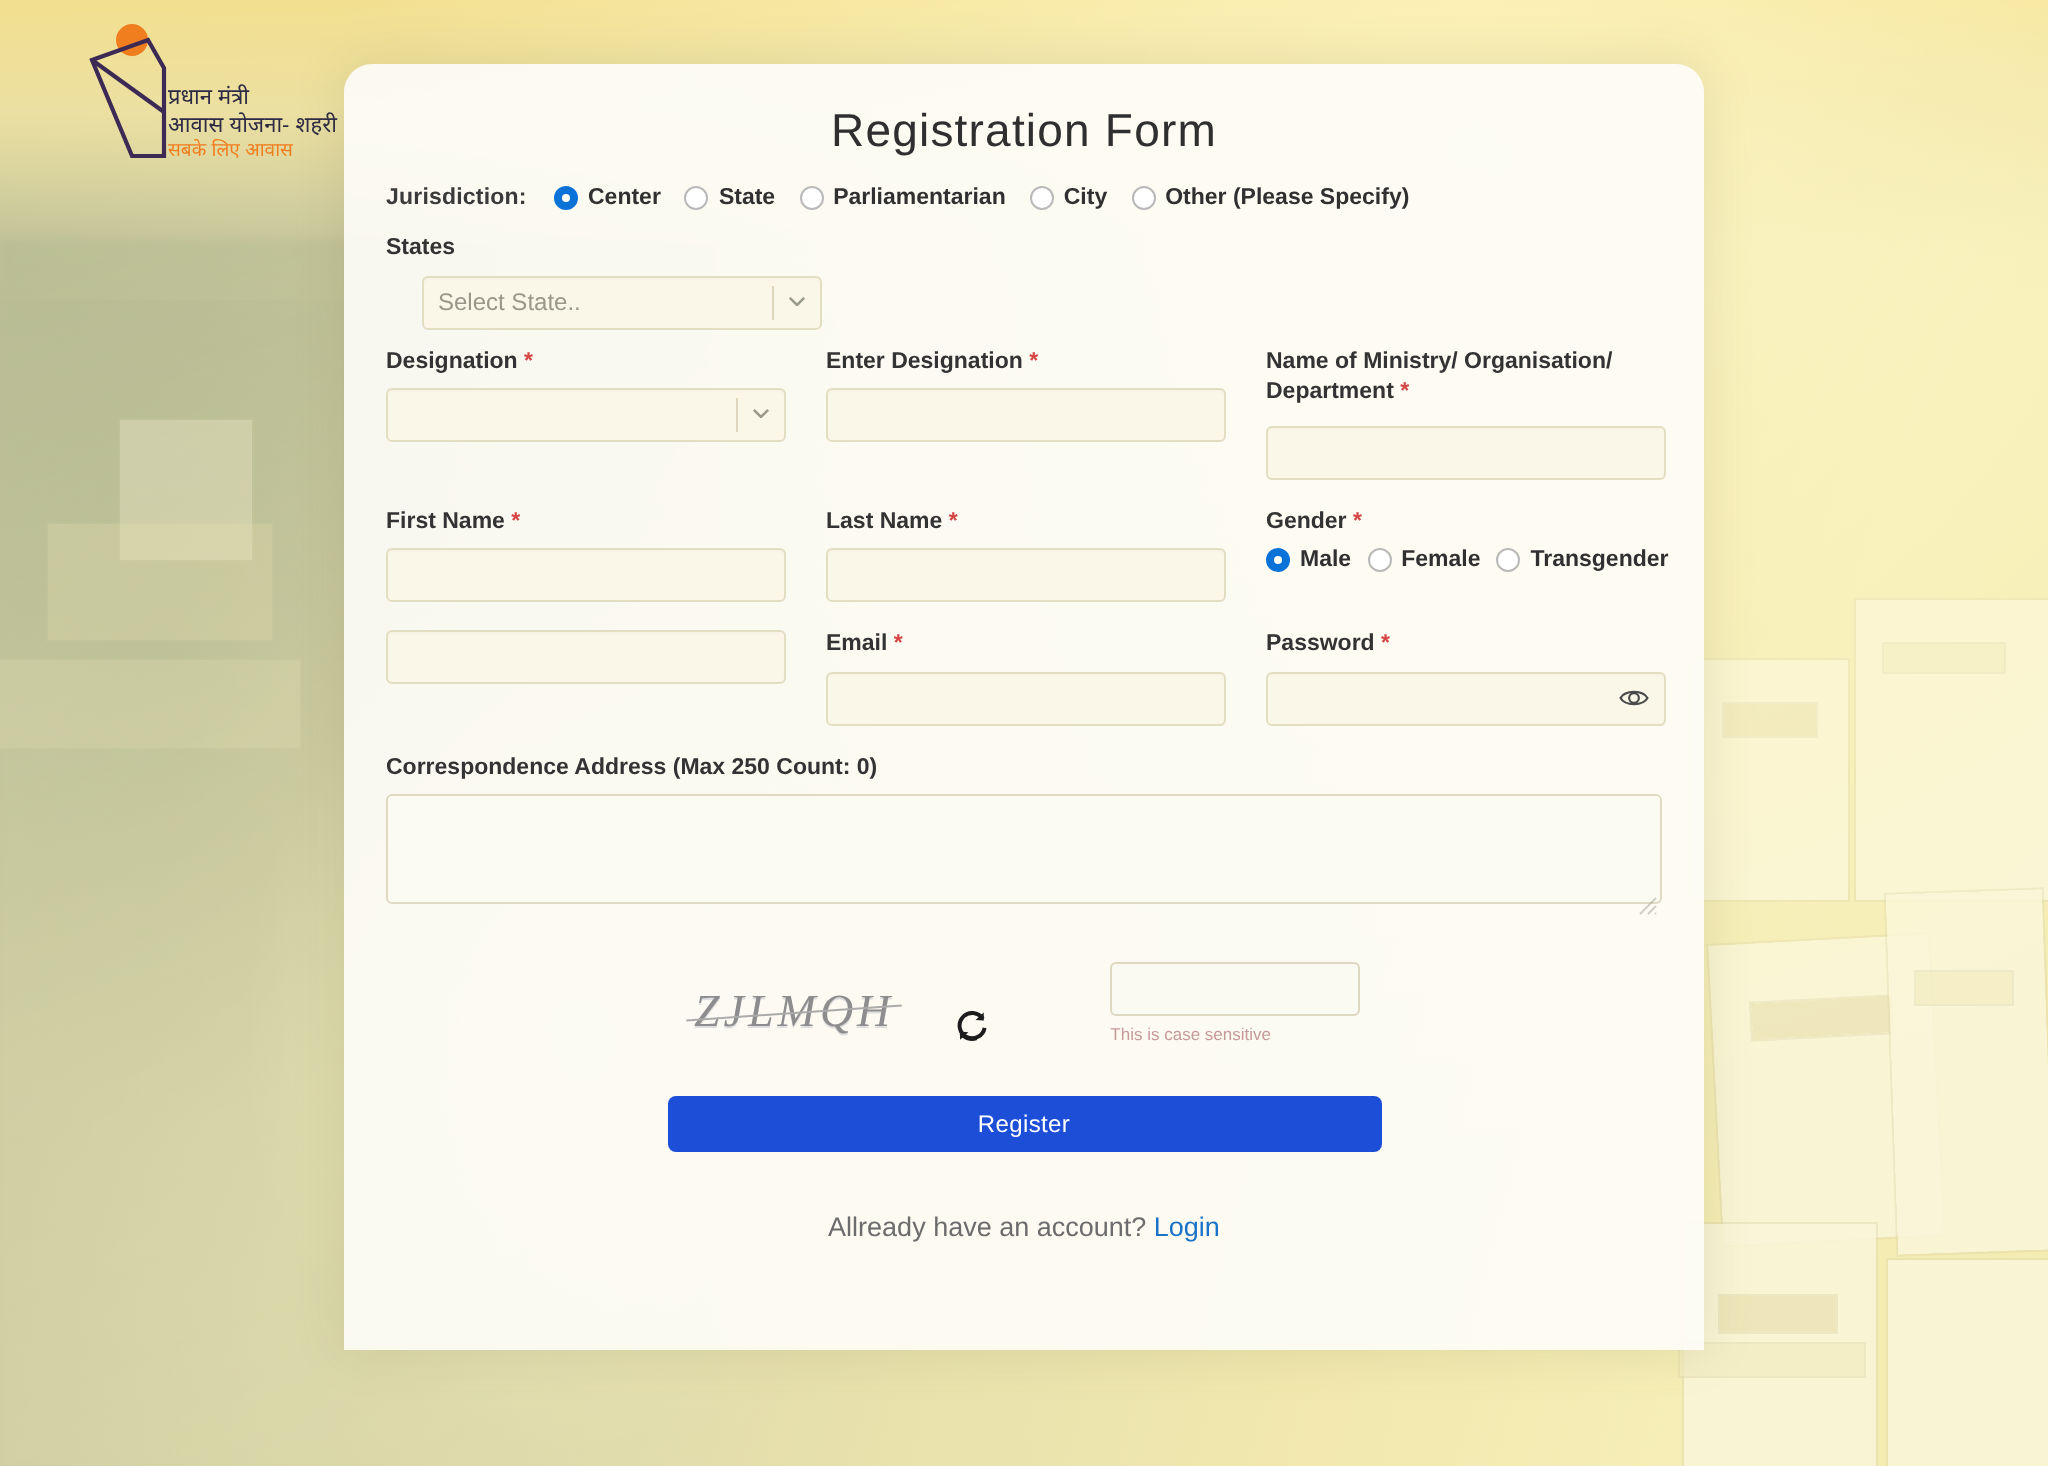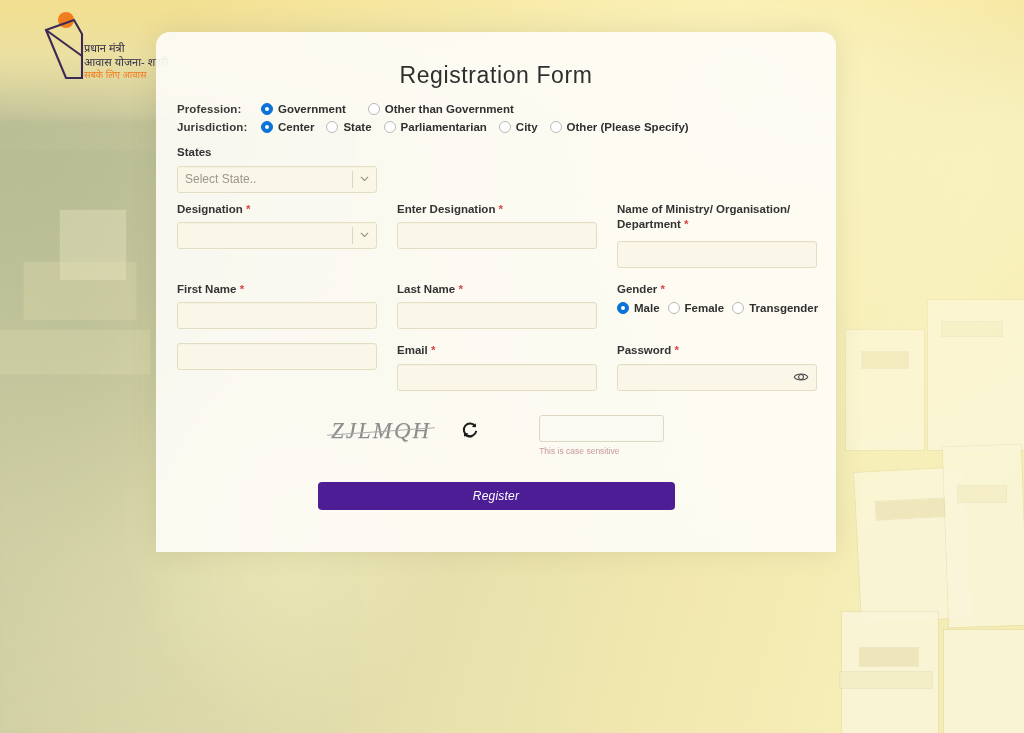--- a/index.html
+++ b/index.html
@@ -47,25 +47,25 @@
       radial-gradient(ellipse at 20% 85%, rgba(228,226,170,.45), rgba(228,226,170,0) 60%);
   }
   .bg-white-wash { position:absolute; inset:0; background:rgba(255,252,225,.30); }
 
   
   #logo { position:absolute; left:22px; top:6px; width:150px; height:82px; }
   #logo svg { display:block; }
 
   
   #card {
-    position:absolute; left:156px; top:32px; width:680px; height:520px;
+    position:absolute; left:172px; top:32px; width:680px; height:643px;
     background:rgba(253,252,246,.93);
     border-radius:14px 14px 0 0;
     box-shadow:0 0 26px rgba(120,110,60,.16);
-    padding:12px 21px;
+    padding:2px 21px;
   }
   h1#title {
     margin:0; padding:18px 0 14px 0; text-align:center;
     font-size:23px; font-weight:400; color:#2f2f2f; letter-spacing:.6px;
   }
 
   .row { display:flex; align-items:center; margin:0 0 6px 0; }
   .rowlabel {
     width:84px; flex:none; font-size:11.5px; font-weight:bold; color:#3a3a3a;
     letter-spacing:.1px;
@@ -103,21 +103,21 @@
   }
   .selwrap .caret {
     position:absolute; right:8px; top:10px; width:9px; height:6px; pointer-events:none;
   }
   .selwrap .caret svg { display:block; }
 
   .grid3 { display:flex; gap:20px; margin-top:9px; }
   .c { width:200px; flex:none; }
   .c3 { width:200px; flex:none; }
 
-  .states-wrap { width:200px; margin-top:2px; }
+  .states-wrap { width:200px; margin-top:2px;margin-left:18px; }
 
   #pwd-wrap { position:relative; }
   #eye-btn {
     position:absolute; right:7px; top:4px; width:18px; height:18px;
     background:none; border:0; padding:0; cursor:pointer;
   }
   #pwd-hint {
     margin-top:7px; font-size:8.6px; line-height:1.62; color:#c99a9a;
     letter-spacing:.1px;
   }
@@ -128,21 +128,21 @@
     border:1px solid #e0dac2; border-radius:3px; resize:none;
     font-family:"Liberation Sans", sans-serif; font-size:12px; padding:6px 8px;
     outline:none; position:relative;
   }
   #addr-box { position:relative; }
   #addr-handle {
     position:absolute; right:2px; bottom:2px; width:10px; height:10px;
     pointer-events:none; opacity:.45;
   }
 
-  #captcha-row { display:flex; align-items:flex-start; margin-top:24px; padding-left:150px;gap:12px; }
+  #captcha-row { display:flex; align-items:flex-end; margin-top:24px; padding-left:150px;gap:12px; }
   #captcha-img {
     font-family:"Liberation Serif", serif; font-style:italic; font-size:23px;
     letter-spacing:2px; color:#8d8d8d; line-height:28px;
     text-shadow:0 1px 0 #ddd;
     position:relative; padding:2px 4px; user-select:none;
   }
   #captcha-img:before {
     content:""; position:absolute; left:0; top:16px; width:100%; height:1px;
     background:#aaa; transform:rotate(-4deg);
   }
@@ -153,24 +153,23 @@
   #captcha-field { margin-left:48px; }
   #captcha-input {
     width:125px; height:27px; background:#fbfaf2;
     border:1px solid #ded8c0; border-radius:3px; outline:none;
     font-family:"Liberation Sans", sans-serif; font-size:12px; padding:0 7px;
   }
   #captcha-note { margin-top:4px; font-size:8.5px; color:#c79a9a; }
 
   #register {
     display:block; margin:26px auto 0 auto; width:357px; height:28px;
-    background:#4c1d95; color:#fff; border:0; border-radius:4px;
+    background:#1d4ed8; color:#fff; border:0; border-radius:4px;
     font-size:12px; font-family:"Liberation Sans", sans-serif; cursor:pointer;
     letter-spacing:.2px;
-    font-style:italic;
   }
   #footer {
     margin-top:30px; text-align:center; font-size:13.5px; color:#6c6c6c;
   }
   #login-link { color:#1a73c8; text-decoration:none; cursor:pointer; }
 </style>
 </head>
 <body>
 
 <div id="bg">
@@ -210,33 +209,20 @@
     <text x="62" y="46" font-family="'Liberation Sans',sans-serif" font-size="11" fill="#2d2a44">प्रधान मंत्री</text>
     <text x="62" y="60" font-family="'Liberation Sans',sans-serif" font-size="11" fill="#2d2a44">आवास योजना- शहरी</text>
     <text x="62" y="72" font-family="'Liberation Sans',sans-serif" font-size="9.5" fill="#f07d1e">सबके लिए आवास</text>
   </svg>
 </div>
 
 <div id="card">
 
   <h1 id="title">Registration  Form</h1>
 
-  <div class="row">
-    <div class="rowlabel">Profession:</div>
-    <div class="radios">
-      <div class="radio on">
-        <span class="dot"></span>
-        <span class="rl">Government</span>
-      </div>
-      <div class="radio" style="margin-left:10px;">
-        <span class="dot"></span>
-        <span class="rl">Other than Government</span>
-      </div>
-    </div>
-  </div>
 
   <div class="row" style="margin-bottom:10px;">
     <div class="rowlabel">Jurisdiction:</div>
     <div class="radios">
       <div class="radio on">
         <span class="dot"></span>
         <span class="rl">Center</span>
       </div>
       <div class="radio">
         <span class="dot"></span>
@@ -370,32 +356,46 @@
         <button id="eye-btn" title="show password">
           <svg viewBox="0 0 20 20" width="18" height="18">
             <path d="M2.5 10 C5 5.5, 15 5.5, 17.5 10 C15 14.5, 5 14.5, 2.5 10 Z" fill="none" stroke="#4a4a4a" stroke-width="1.2"></path>
             <circle cx="10" cy="10" r="2.7" fill="none" stroke="#4a4a4a" stroke-width="1.2"></circle>
           </svg>
         </button>
       </div>
     </div>
   </div>
 
+  <div>
+    <label class="lbl" id="addr-label">Correspondence Address (Max 250 Count: 0)</label>
+    <div id="addr-box">
+      <textarea id="addr" placeholder="" style=""></textarea>
+      <span id="addr-handle">
+        <svg viewBox="0 0 10 10" width="10" height="10">
+          <path d="M9 1 L1 9 M9 5 L5 9 M9 8.5 L8.5 9" stroke="#9a9a8a" stroke-width="1"></path>
+        </svg>
+      </span>
+    </div>
+  </div>
 
   <div id="captcha-row">
     <div id="captcha-img">ZJLMQH</div>
     <button id="captcha-refresh" title="refresh captcha">
       <svg viewBox="0 0 20 20" width="18" height="18">
         <path d="M16 6 A7 7 0 1 0 17 11" fill="none" stroke="#1c1c1c" stroke-width="2.2"></path>
         <path d="M16.5 2.5 L16.6 7 L12 6.6 Z" fill="#1c1c1c"></path>
         <path d="M4 14 A7 7 0 0 0 12.5 16.8" fill="none" stroke="#1c1c1c" stroke-width="2.2"></path>
         <path d="M3.4 17.6 L3.3 13 L8 13.5 Z" fill="#1c1c1c"></path>
       </svg>
     </button>
     <div id="captcha-field">
       <input id="captcha-input" type="text" placeholder="" style="">
       <div id="captcha-note">This is case sensitive</div>
     </div>
   </div>
 
   <button id="register">Register</button>
 
+  <div id="footer">
+    <span>Allready have an account? </span><a id="login-link">Login</a>
+  </div>
 </div>
 
 </body></html>

